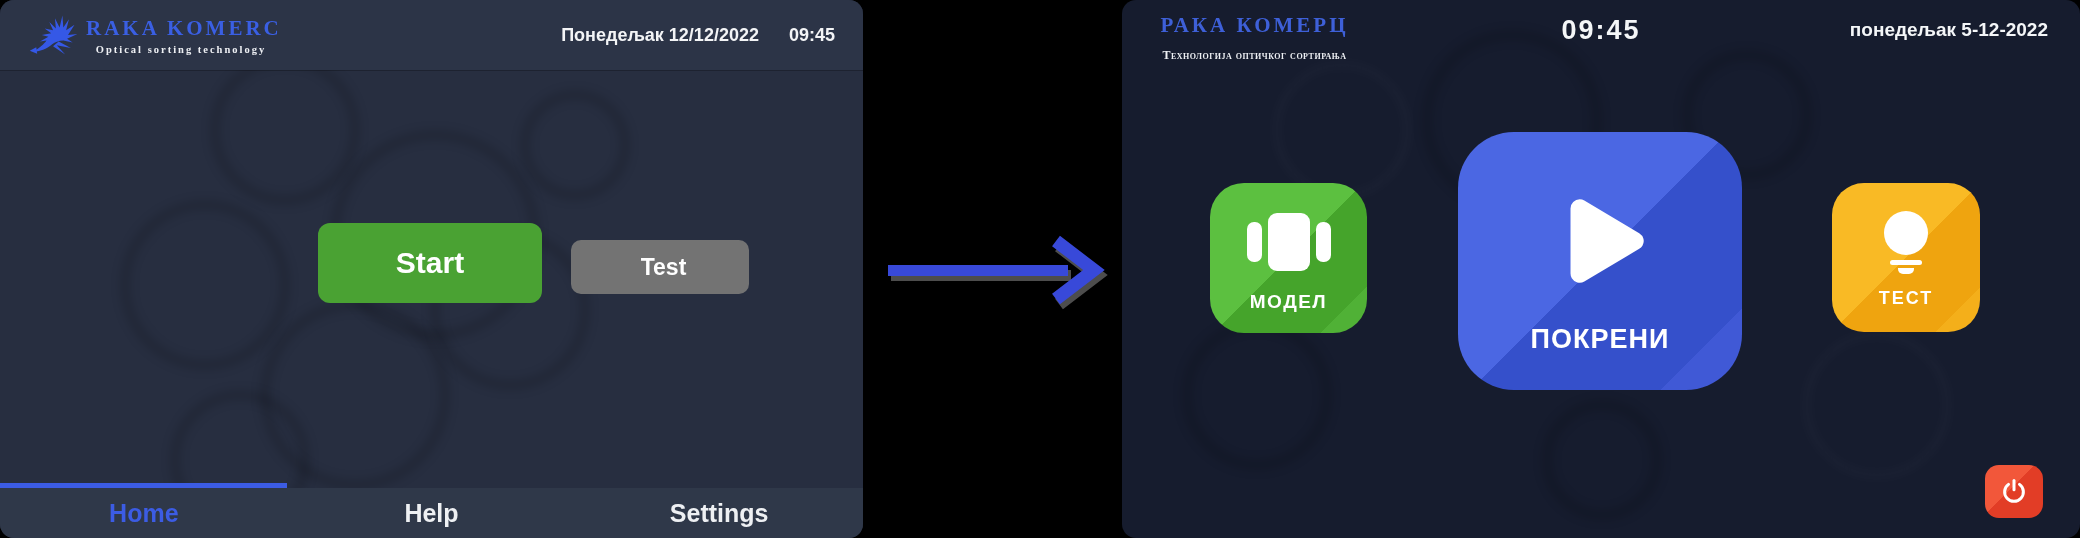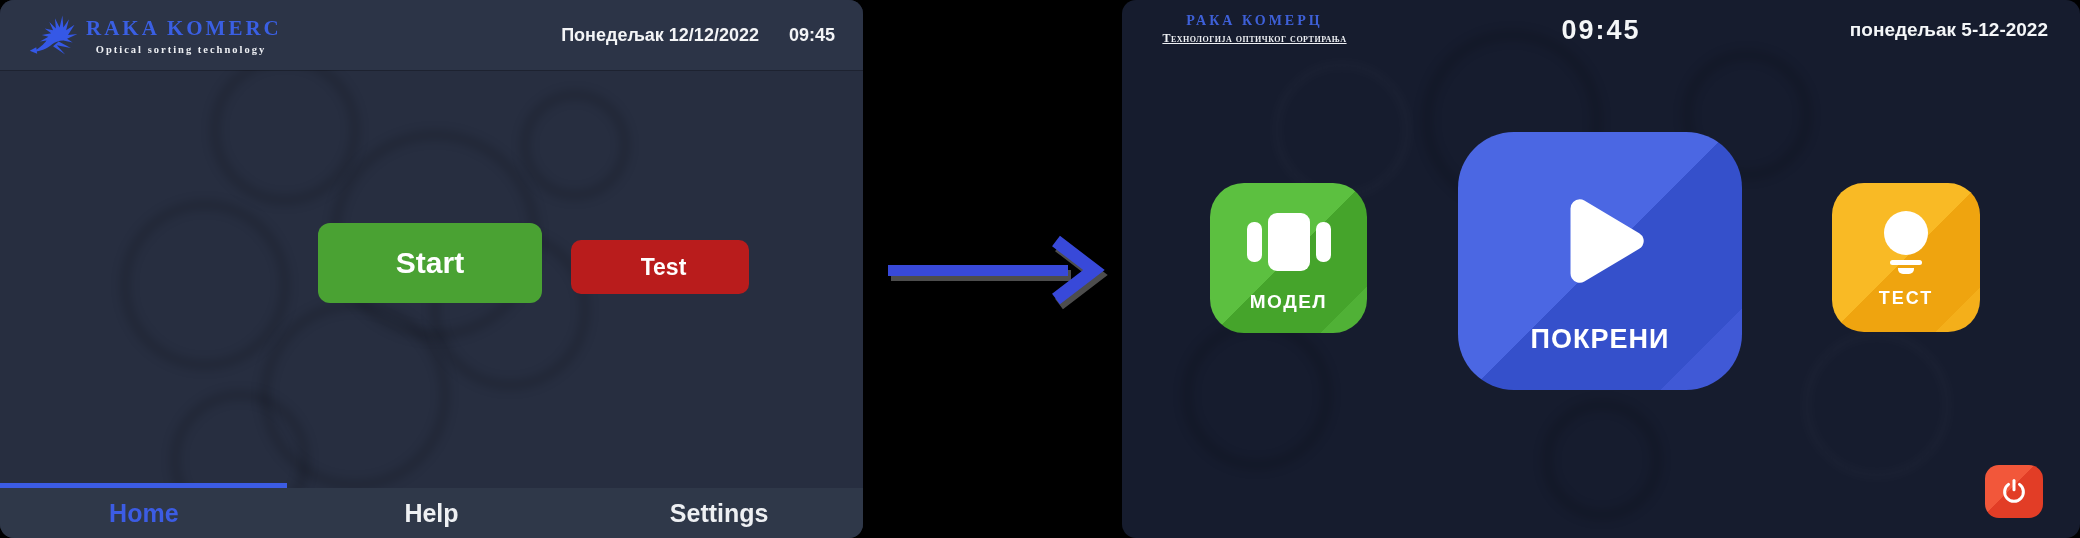--- a/index.html
+++ b/index.html
@@ -54,25 +54,25 @@
                 color:#3849d9; filter:drop-shadow(3px 5px 0 rgba(85,85,85,0.9)); }
 
   
   .right-panel {
     position:absolute; left:1122px; top:0; width:958px; height:538px;
     background:#161c2e; border-radius:14px; overflow:hidden;
   }
   .r-brand-block { position:absolute; left:30px; top:13px; width:205px; text-align:center; z-index:3; }
   .r-brand-title {
     font-family:"Liberation Serif", serif; font-weight:700;
-    font-size:14px; letter-spacing:3px; color:#3e60d8; white-space:nowrap;
+    font-size:21px; letter-spacing:3px; color:#3e60d8; white-space:nowrap;
   }
   .r-brand-tagline {
     font-family:"Liberation Serif", serif; font-weight:700; font-variant:small-caps;
-    font-size:12px; letter-spacing:0.5px; color:#eef0f4; margin-top:2px; white-space:nowrap;text-decoration:underline;
+    font-size:12px; letter-spacing:0.5px; color:#eef0f4; margin-top:10px; white-space:nowrap;
   }
   .r-time {
     position:absolute; left:50%; transform:translateX(-50%); top:15px;
     font-size:27px; font-weight:800; letter-spacing:2px; color:#f4f6f8; z-index:3;
   }
   .r-date {
     position:absolute; right:32px; top:19px;
     font-size:19px; font-weight:800; color:#f4f6f8; z-index:3;
   }
 
@@ -130,21 +130,21 @@
         <div class="brand-title" style="color: rgb(58, 95, 227);">RAKA KOMERC</div>
         <div class="brand-tagline">Optical sorting technology</div>
       </div>
       <div class="left-header-right">
         <span>Понедељак 12/12/2022</span>
         <span>09:45</span>
       </div>
     </div>
 
     <button class="btn btn-start" style="background: rgb(74, 162, 51);">Start</button>
-    <button class="btn btn-test" style="background: #b91c1c; padding-left: 7px;">Test</button>
+    <button class="btn btn-test" style="background: #737373; padding-left: 7px;">Test</button>
 
     <div class="left-nav">
       <div class="nav-indicator" style="background: rgb(60, 92, 228);"></div>
       <div class="nav-tab" style="color: rgb(60, 92, 228);">Home</div>
       <div class="nav-tab">Help</div>
       <div class="nav-tab">Settings</div>
     </div>
   </div>
 
   <svg class="arrow-wrap" viewBox="0 0 234 84" style="color: rgb(56, 73, 217);">

